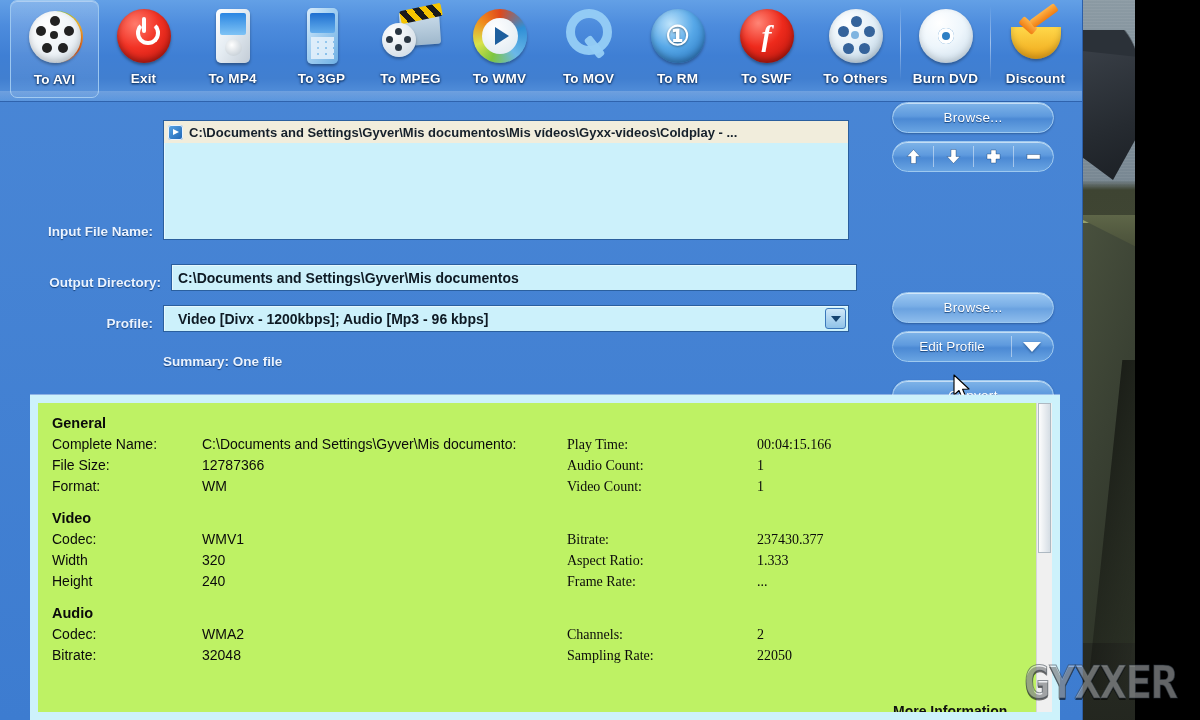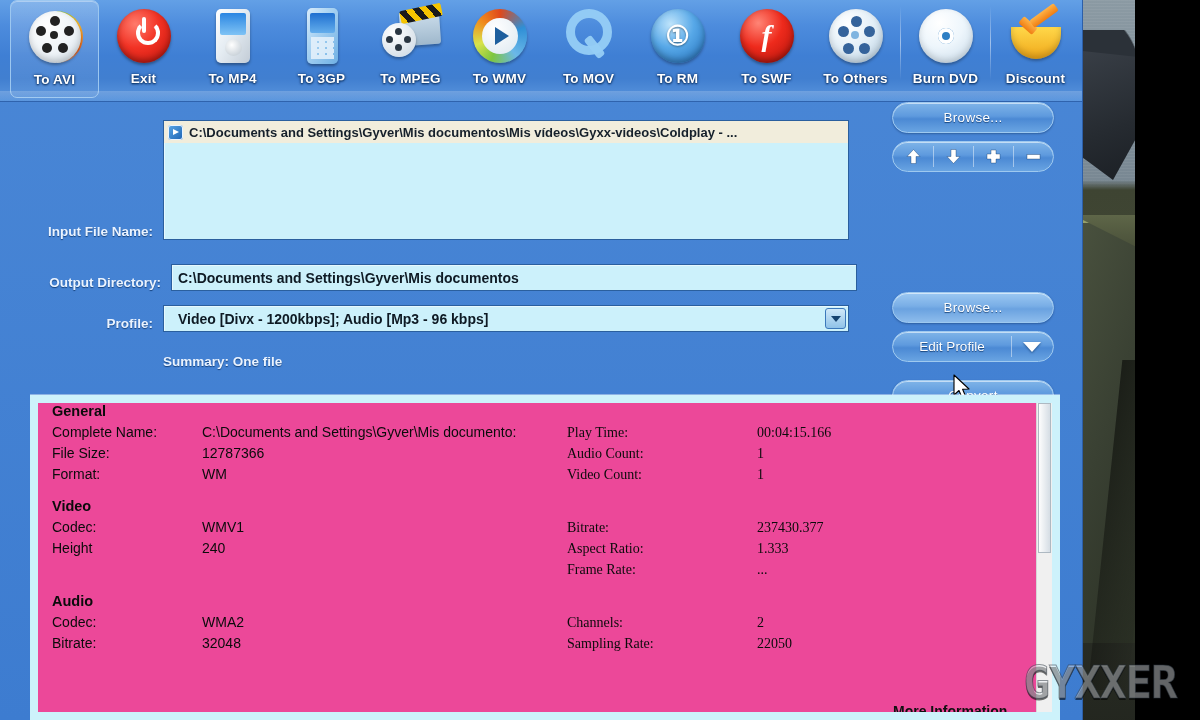--- a/index.html
+++ b/index.html
@@ -245,22 +245,22 @@
   
   .cursor{position:absolute;left:953px;top:272px;width:22px;height:30px;pointer-events:none;}
 
   
   .infowrap{
     position:absolute;left:30px;top:395px;width:1030px;height:325px;
     background:#cdf2fb;padding:8px;box-sizing:border-box;
     box-shadow:0 -1px 0 rgba(255,255,255,.4);
   }
   .info{
-    width:100%;height:100%;background:#ec4899;box-sizing:border-box;
-    padding:0 0 0 14px;position:relative;overflow:hidden;
+    width:100%;height:100%;background:#bef264;box-sizing:border-box;
+    padding:12px 0 0 14px;position:relative;overflow:hidden;
     font-size:14px;color:#0b0b0b;
   }
   .grp{font-weight:bold;font-size:14.5px;margin:0 0 3px 0;}
   .grp.sp{margin-top:13px;}
   .kv{display:flex;line-height:21px;}
   .kv .k{width:150px;flex:0 0 150px;}
   .kv .v{flex:1;}
   .cols{display:flex;}
   .colL{width:515px;flex:0 0 515px;}
   .colR{flex:1;font-family:Liberation Serif, serif;}
@@ -543,20 +543,24 @@
         </div>
 
         <div class="grp sp">Video</div>
         <div class="cols">
           <div class="colL">
             <div class="kv">
               <div class="k">Codec:</div>
               <div class="v">WMV1</div>
             </div>
             <div class="kv">
+              <div class="k">Width</div>
+              <div class="v">320</div>
+            </div>
+            <div class="kv">
               <div class="k">Height</div>
               <div class="v">240</div>
             </div>
           </div>
           <div class="colR">
             <div class="kv">
               <div class="k">Bitrate:</div>
               <div class="v">237430.377</div>
             </div>
             <div class="kv">

